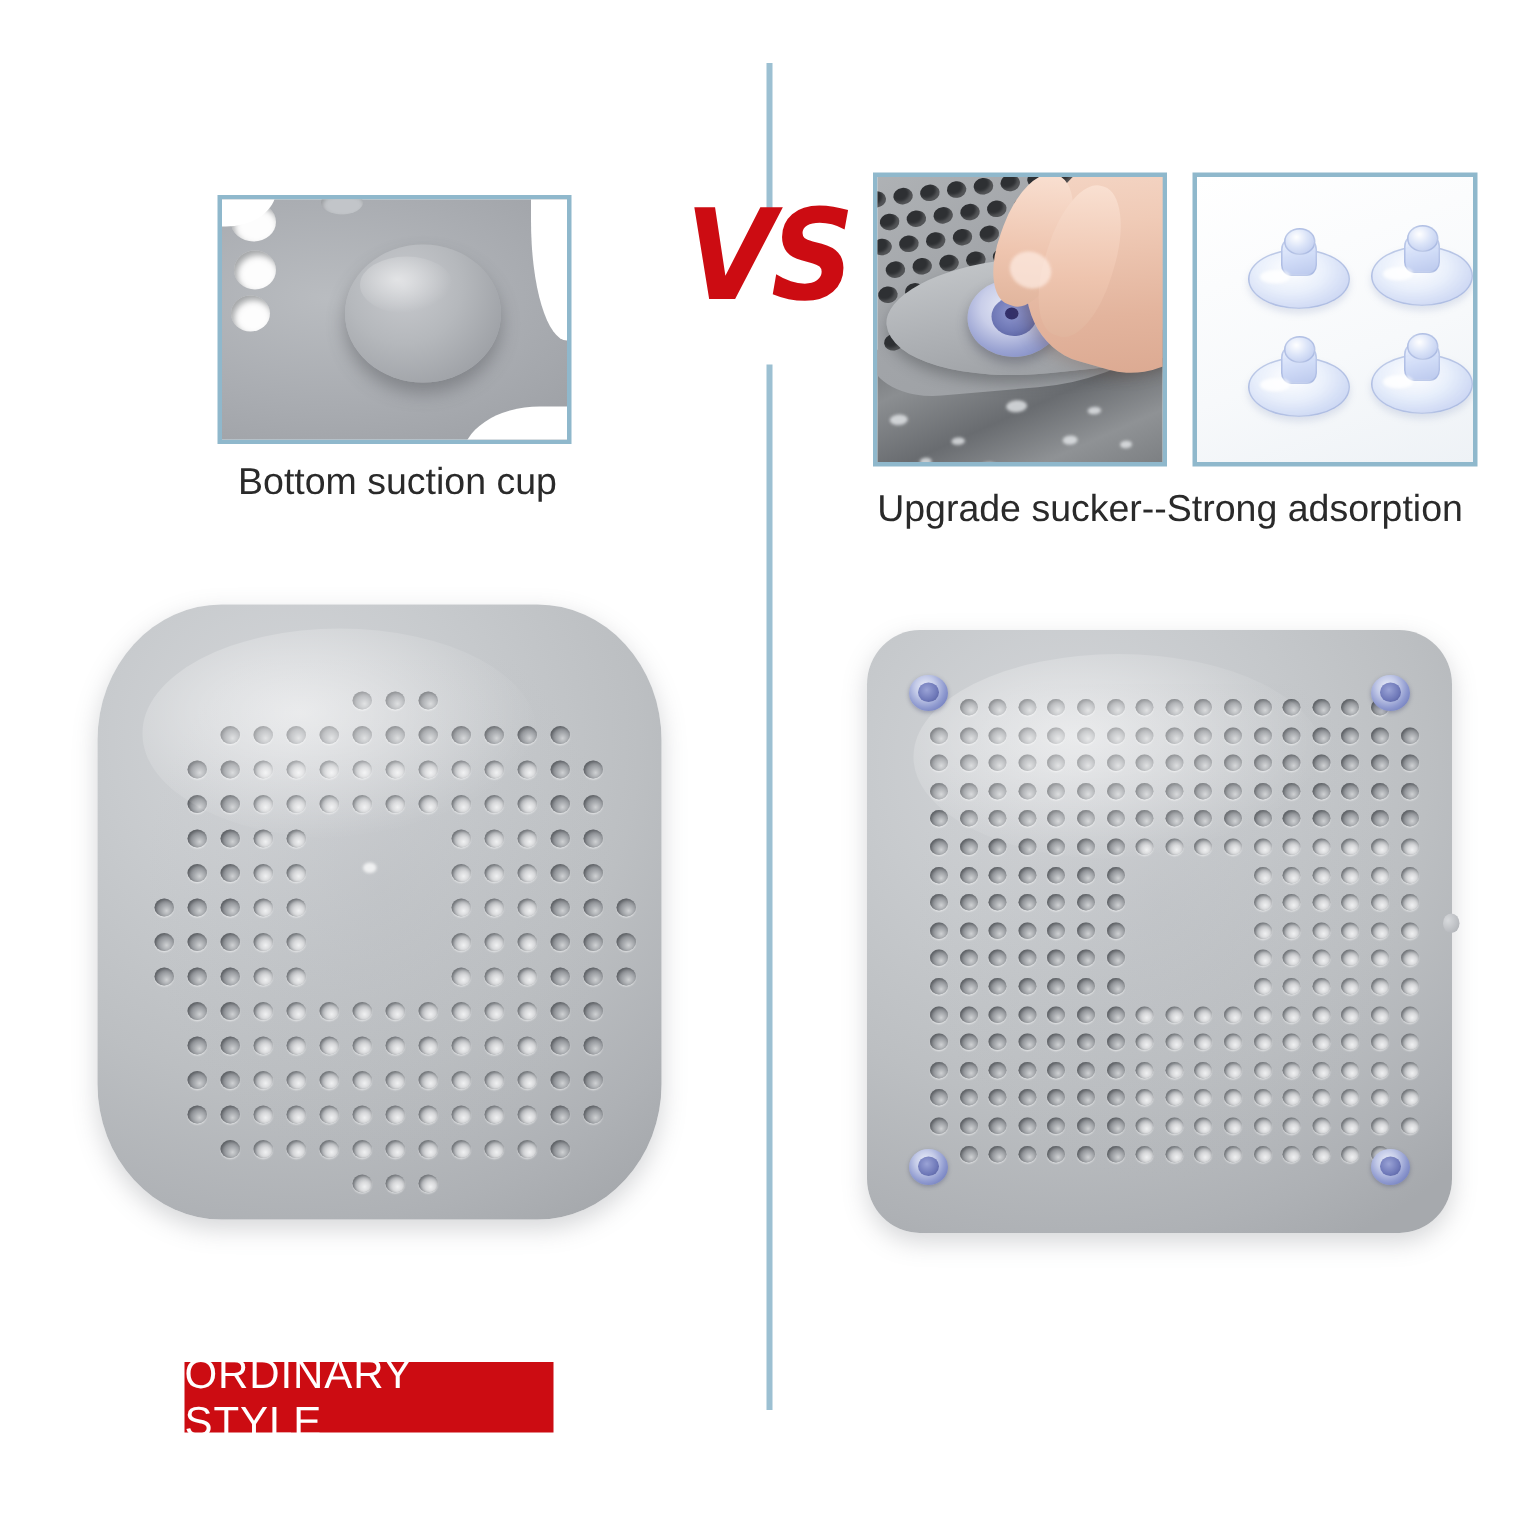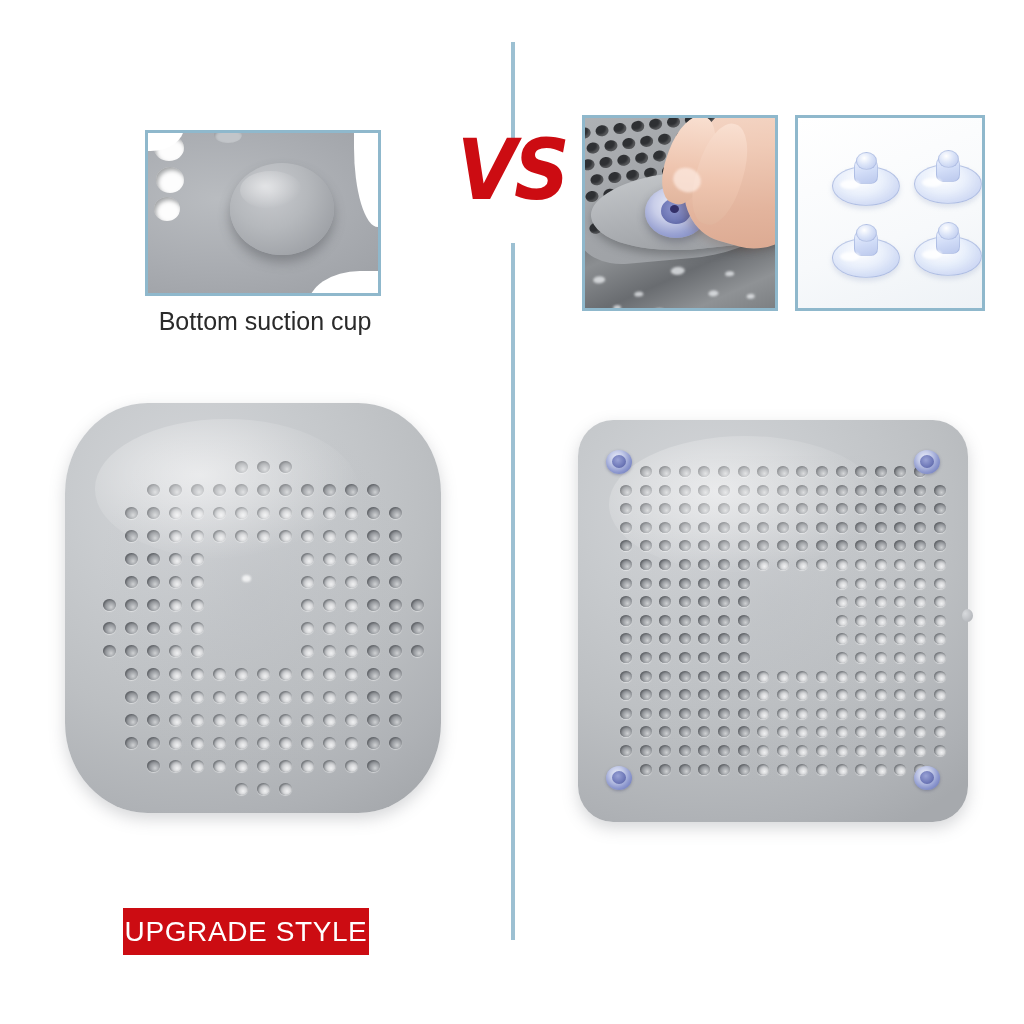--- a/index.html
+++ b/index.html
@@ -347,20 +347,21 @@
         <div class="cup-hl"></div>
       </div>
       <div class="cup" id="cup-4">
         <div class="cup-base"></div>
         <div class="cup-stem"></div>
         <div class="cup-knob"></div>
         <div class="cup-hl"></div>
       </div>
     </div>
   </div>
+  <div class="caption" id="caption-right">Upgrade sucker--Strong adsorption</div>
 
   <div class="product" id="product-ordinary">
     <div class="prod-body"></div>
     <div class="prod-inner-shade"></div>
     <div class="holes" id="holes-ordinary">
         <div class="hole dark" style="left: 170px; top: 58px; width: 13px; height: 12px;"></div>
         <div class="hole dark" style="left: 192px; top: 58px; width: 13px; height: 12px;"></div>
         <div class="hole dark" style="left: 214px; top: 58px; width: 13px; height: 12px;"></div>
         <div class="hole dark" style="left: 82px; top: 81px; width: 13px; height: 12px;"></div>
         <div class="hole dark" style="left: 104px; top: 81px; width: 13px; height: 12px;"></div>
@@ -800,15 +801,15 @@
         <i></i>
       </div>
     <div class="corner-sucker" style="left:28px;bottom:32px;">
         <i></i>
       </div>
     <div class="corner-sucker" style="right:28px;bottom:32px;">
         <i></i>
       </div>
   </div>
 
-  <div class="banner" id="banner-ordinary">UPGRADE STYLE</div>
+  <div class="banner" id="banner-ordinary">ORDINARY STYLE</div>
 
 </div>
 
 </body></html>

